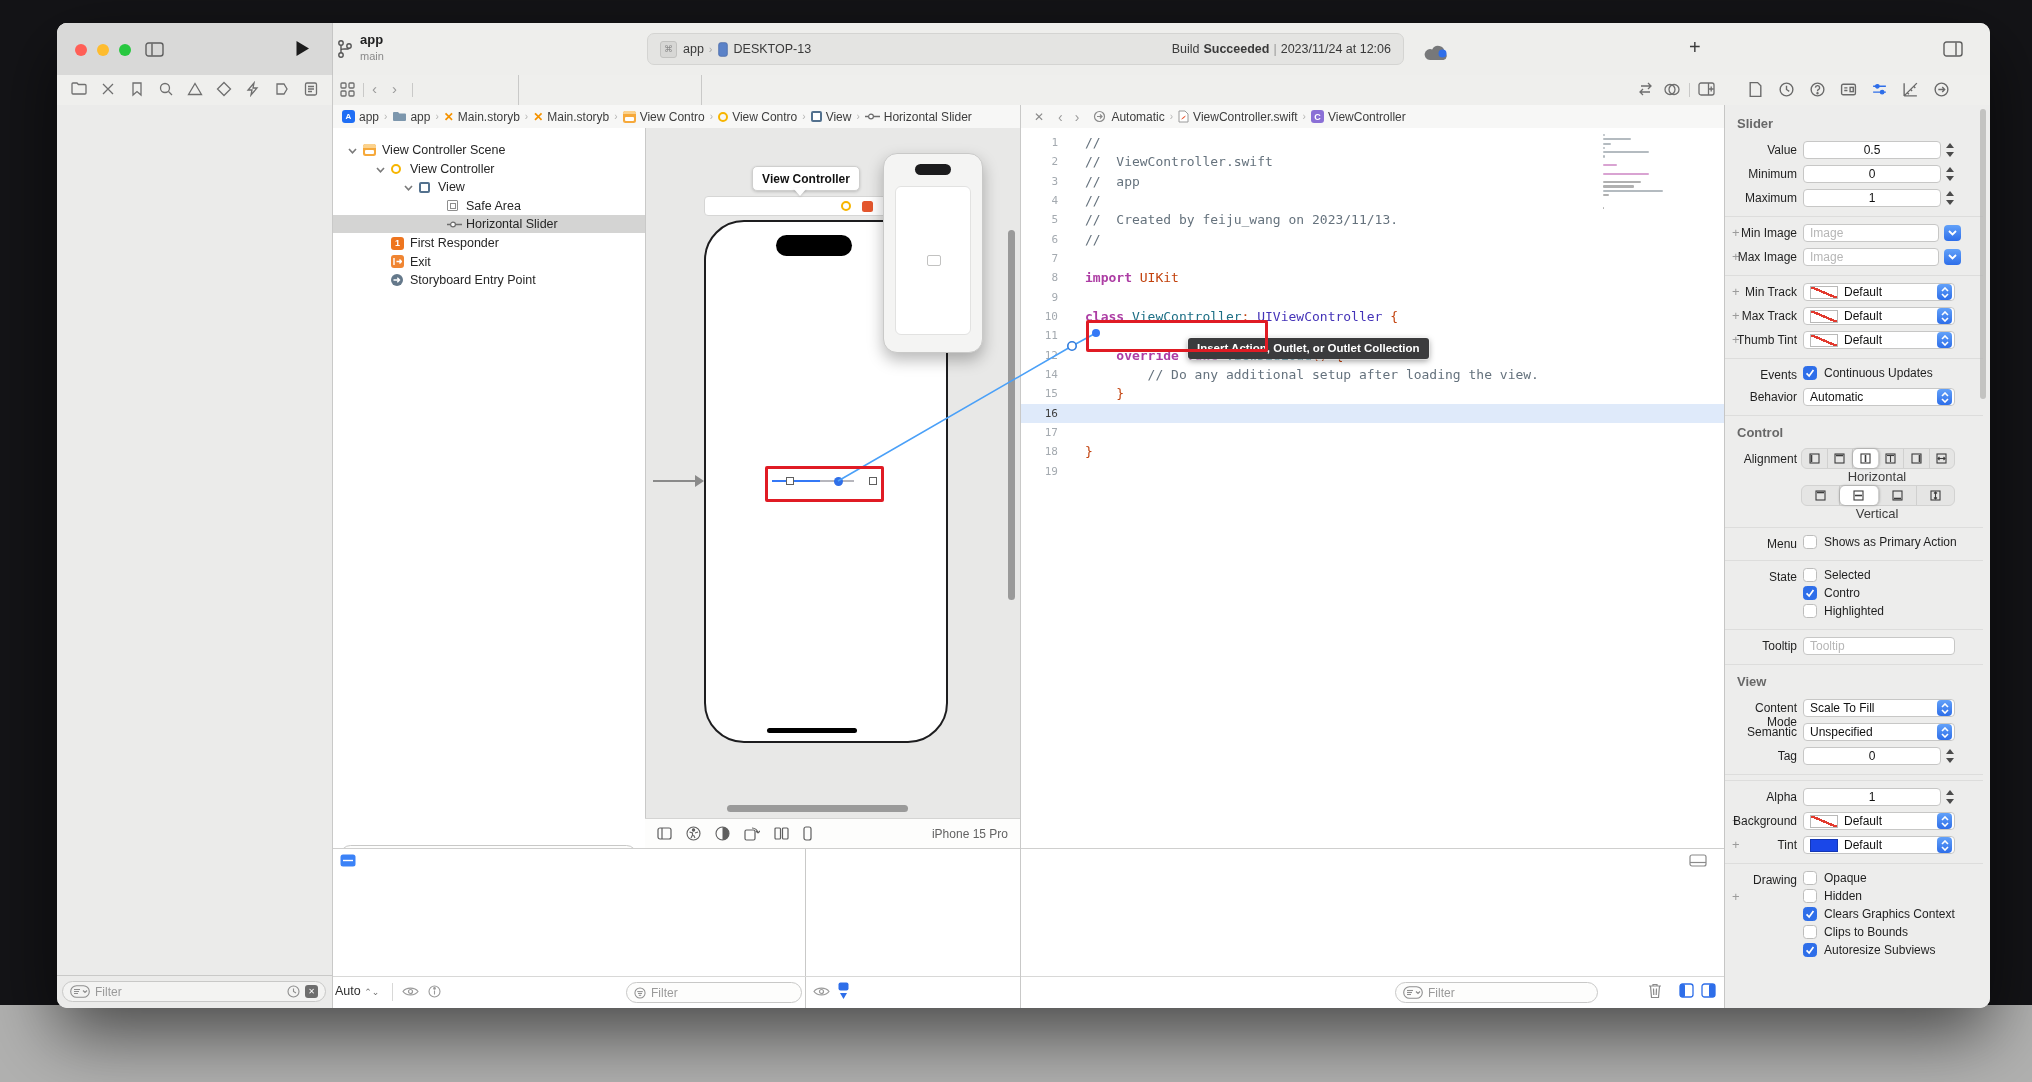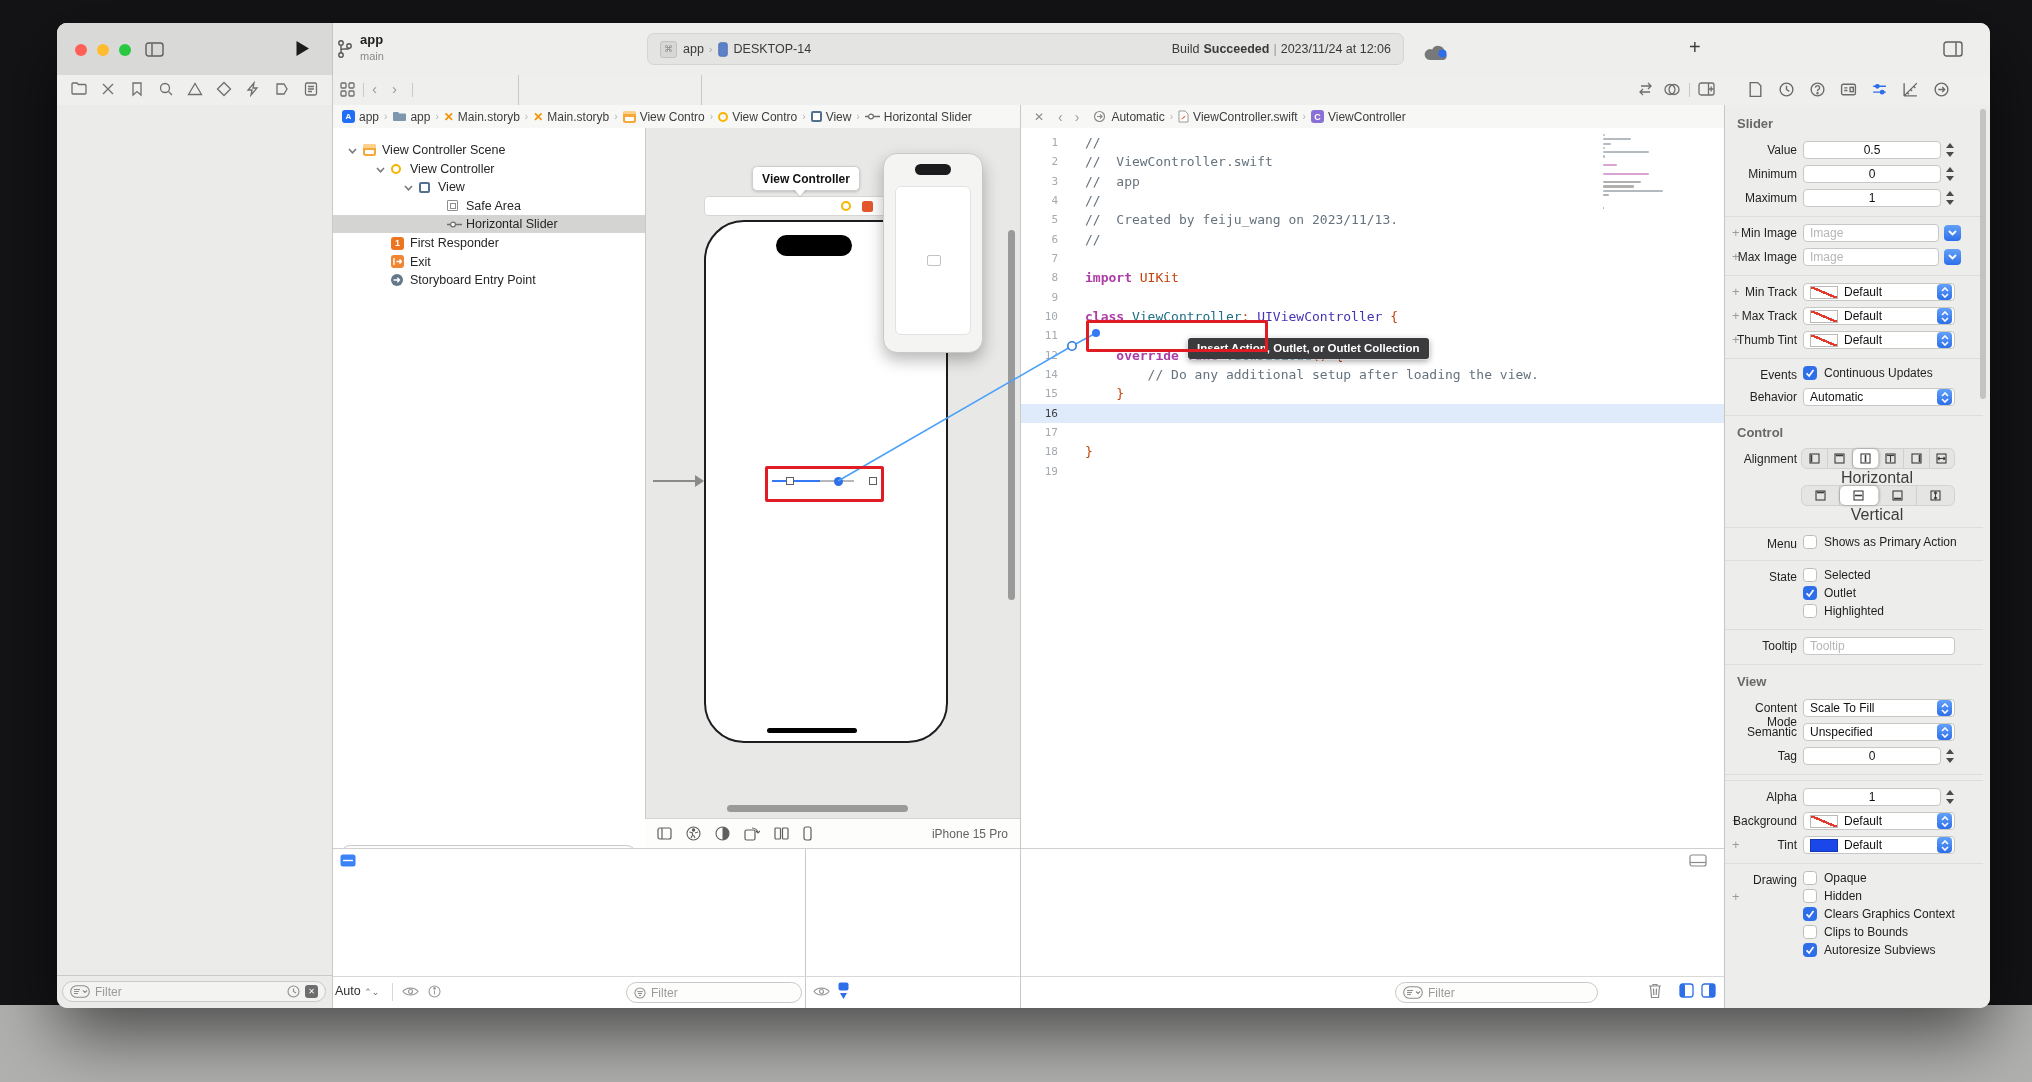--- a/index.html
+++ b/index.html
@@ -75,21 +75,21 @@
   .sw{display:inline-block;width:26px;height:11px;border:1px solid #b9b9b8;background:#fff;flex:0 0 26px;}
   .sw.redline{background:linear-gradient(to top right,#fff 44%,#e23a2e 44%,#e23a2e 56%,#fff 56%);}
   .sw.blue{background:#1a47e8;border-color:#1436b4;}
   .ichk{position:absolute;left:78px;height:18px;display:flex;align-items:center;gap:7px;font-size:12px;color:#1f1f1f;}
   .cb{width:14px;height:14px;border-radius:3.5px;background:#fff;border:1px solid #bdbdbc;box-sizing:border-box;flex:0 0 14px;}
   .cb.on{background:#2e6ee9;border-color:#2e6ee9;}
   .iseg{position:absolute;left:76px;width:152px;height:19px;background:#e5e5e4;border:1px solid #d2d2d1;border-radius:6px;display:flex;}
   .isegi{flex:1;display:flex;align-items:center;justify-content:center;border-right:1px solid #d0d0cf;}
   .isegi:last-child{border-right:none;}
   .isegi.sel{background:#fff;border-radius:5px;box-shadow:0 0 3px rgba(0,0,0,.4);}
-  .isegcap{position:absolute;left:76px;width:152px;text-align:center;font-size:16px;color:#3c3c3c;}
+  .isegcap{position:absolute;left:76px;width:152px;text-align:center;font-size:13px;color:#3c3c3c;}
   .idiv{height:1px;background:#dddddc;margin:5px 0;}
   
   .gicon{display:inline-flex;align-items:center;justify-content:center;}
   #minimap div{height:2.2px;margin-bottom:2.1px;border-radius:1px;}
 </style>
 </head>
 <body>
 
 <div id="stage">
   <div id="desk-band" class="abs"></div>
@@ -126,21 +126,21 @@
       <div id="dest-pill" class="abs">
         <span style="display:flex;align-items:center;">
           <span class="gicon" style="width:15px;height:15px;border-radius:3px;background:#d7d7d5;border:1px solid #c2c2c0;font-size:9px;color:#8a8a8a;margin-right:6px;">⌘</span>
           <span>app</span>
           <span class="sep-ch">›</span>
           <span class="gicon" style="margin-right:6px;">
             <svg width="10" height="15" viewBox="0 0 10 15">
                 <rect x="0.7" y="0.7" width="8.6" height="13.6" rx="2" fill="#5b82c8" stroke="#4a6aa8" stroke-width="0.8"></rect>
               </svg>
           </span>
-          <span>DESKTOP-14</span>
+          <span>DESKTOP-13</span>
         </span>
         <span style="display:flex;align-items:center;gap:4px;">
           <span>Build</span>
           <b>Succeeded</b>
           <span style="color:#9a9a99;">|</span>
           <span>2023/11/24 at 12:06</span>
         </span>
       </div>
       <span class="abs gicon" style="left:1366px;top:22px;">
         <svg width="26" height="17" viewBox="0 0 26 17">
@@ -952,21 +952,21 @@
           <div class="irow" style="height:58px;">
             <span class="ilabel">State</span>
             <div class="ichk" style="top:0px;">
               <span class="cb"></span>
               <span>Selected</span>
             </div>
             <div class="ichk" style="top:18px;">
               <span class="cb on"><svg width="12" height="12" viewBox="0 0 14 14" fill="none" stroke="#fff" stroke-width="2">
                   <path d="M3 7.5 L6 10.5 L11 3.5"></path>
                 </svg></span>
-              <span>Outlet</span>
+              <span>Contro</span>
             </div>
             <div class="ichk" style="top:36px;">
               <span class="cb"></span>
               <span>Highlighted</span>
             </div>
           </div>
           <div class="idiv"></div>
           <div class="irow">
             <span class="ilabel">Tooltip</span>
             <span class="ifield txt">Tooltip</span>

